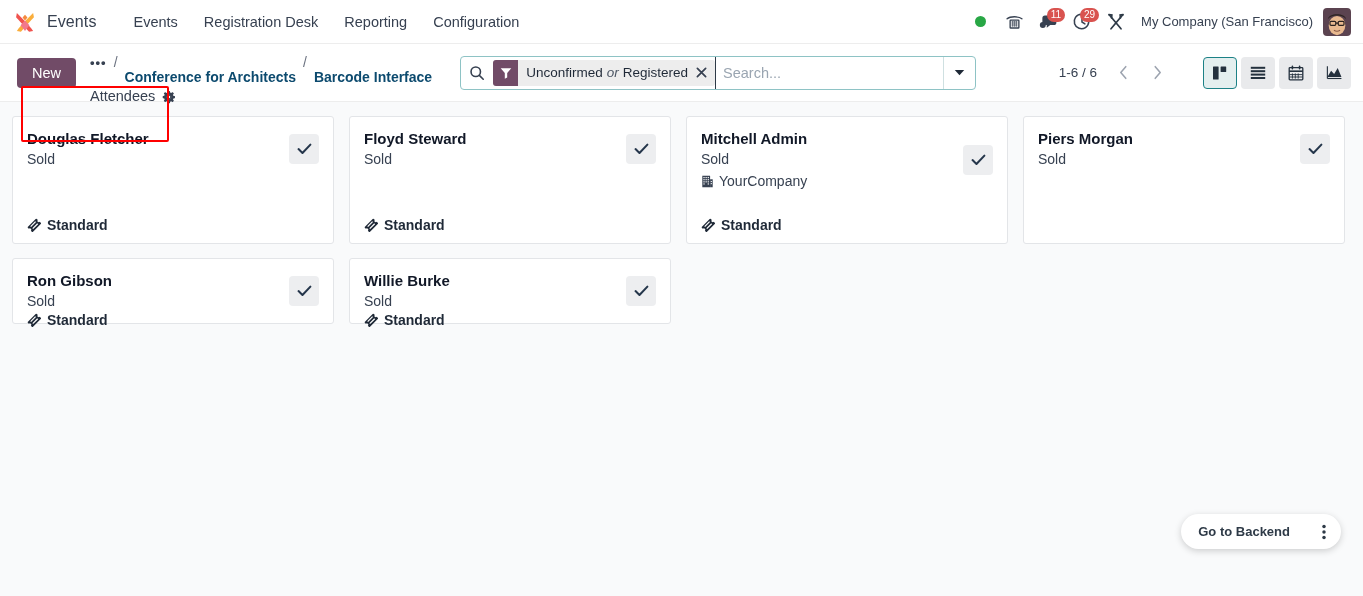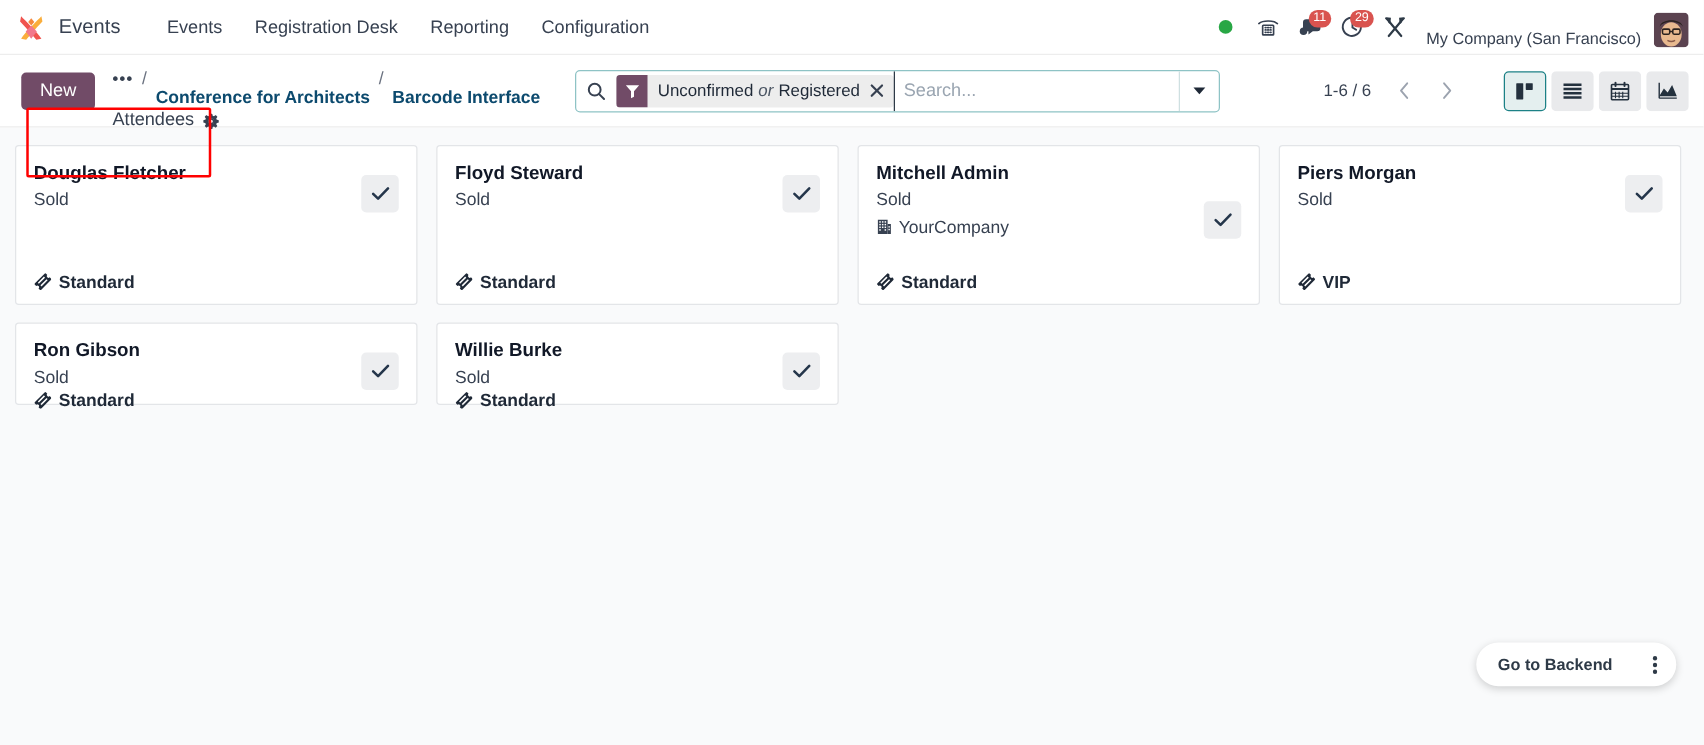--- a/index.html
+++ b/index.html
@@ -57,21 +57,21 @@
     color: #374151;
     padding: 6px 13px;
     border-radius: 3px;
     cursor: pointer;
     white-space: nowrap;
   }
 
   .nav-right {
     margin-left: auto;
     display: flex;
-    align-items: flex-end;
+    align-items: center;
     gap: 0px;
     padding-right: 2px;
   }
   .nav-icon {
     position: relative;
     width: 34px;
     height: 32px;
     display: flex;
     align-items: center;
     justify-content: center;
@@ -330,21 +330,21 @@
     display: flex;
     flex-direction: column;
     cursor: pointer;
     position: relative;
   }
   .kcard.tall { height: 128px; }
   .kcard.short { height: 66px; }
   .kcard-head {
     display: flex;
     justify-content: space-between;
-    align-items: flex-end;
+    align-items: center;
   }
   .kcard-info { display: flex; flex-direction: column; gap: 1px; }
   .kcard-name {
     font-size: 15px;
     font-weight: bold;
     color: #111827;
     line-height: 1.35;
   }
   .kcard-state {
     font-size: 14px;
@@ -692,26 +692,20 @@
       <div class="kcard-info">
         <div class="kcard-name">Piers Morgan</div>
         <div class="kcard-state">Sold</div>
       </div>
       <button class="check-btn">
         <svg width="15" height="12" viewBox="0 0 16 13" fill="none" stroke="#25364B" stroke-width="2.2" stroke-linecap="round" stroke-linejoin="round">
           <path d="M1.5 6.6 L5.8 10.8 L14.4 1.8"></path>
         </svg>
       </button>
     </div>
-    <div class="kcard-foot">
-      <svg width="14" height="14" viewBox="0 0 16 16" fill="#1F2937">
-        <path d="M9.9 1.1 1.1 9.9a1 1 0 0 0 0 1.4l1.1 1.1a1.55 1.55 0 0 1 2.2 2.2l1.1 1.1a1 1 0 0 0 1.4 0l8.8-8.8a1 1 0 0 0 0-1.4l-1.1-1.1a1.55 1.55 0 0 1-2.2-2.2L11.3 1.1a1 1 0 0 0-1.4 0zm-.6 2.6 1 1-5.6 5.6-1-1zm2.4 2.4 1 1-5.6 5.6-1-1z"></path>
-      </svg>
-      <span>VIP</span>
-    </div>
   </div>
 
   <div class="kcard short">
     <div class="kcard-head">
       <div class="kcard-info">
         <div class="kcard-name">Ron Gibson</div>
         <div class="kcard-state">Sold</div>
       </div>
       <button class="check-btn">
         <svg width="15" height="12" viewBox="0 0 16 13" fill="none" stroke="#25364B" stroke-width="2.2" stroke-linecap="round" stroke-linejoin="round">

